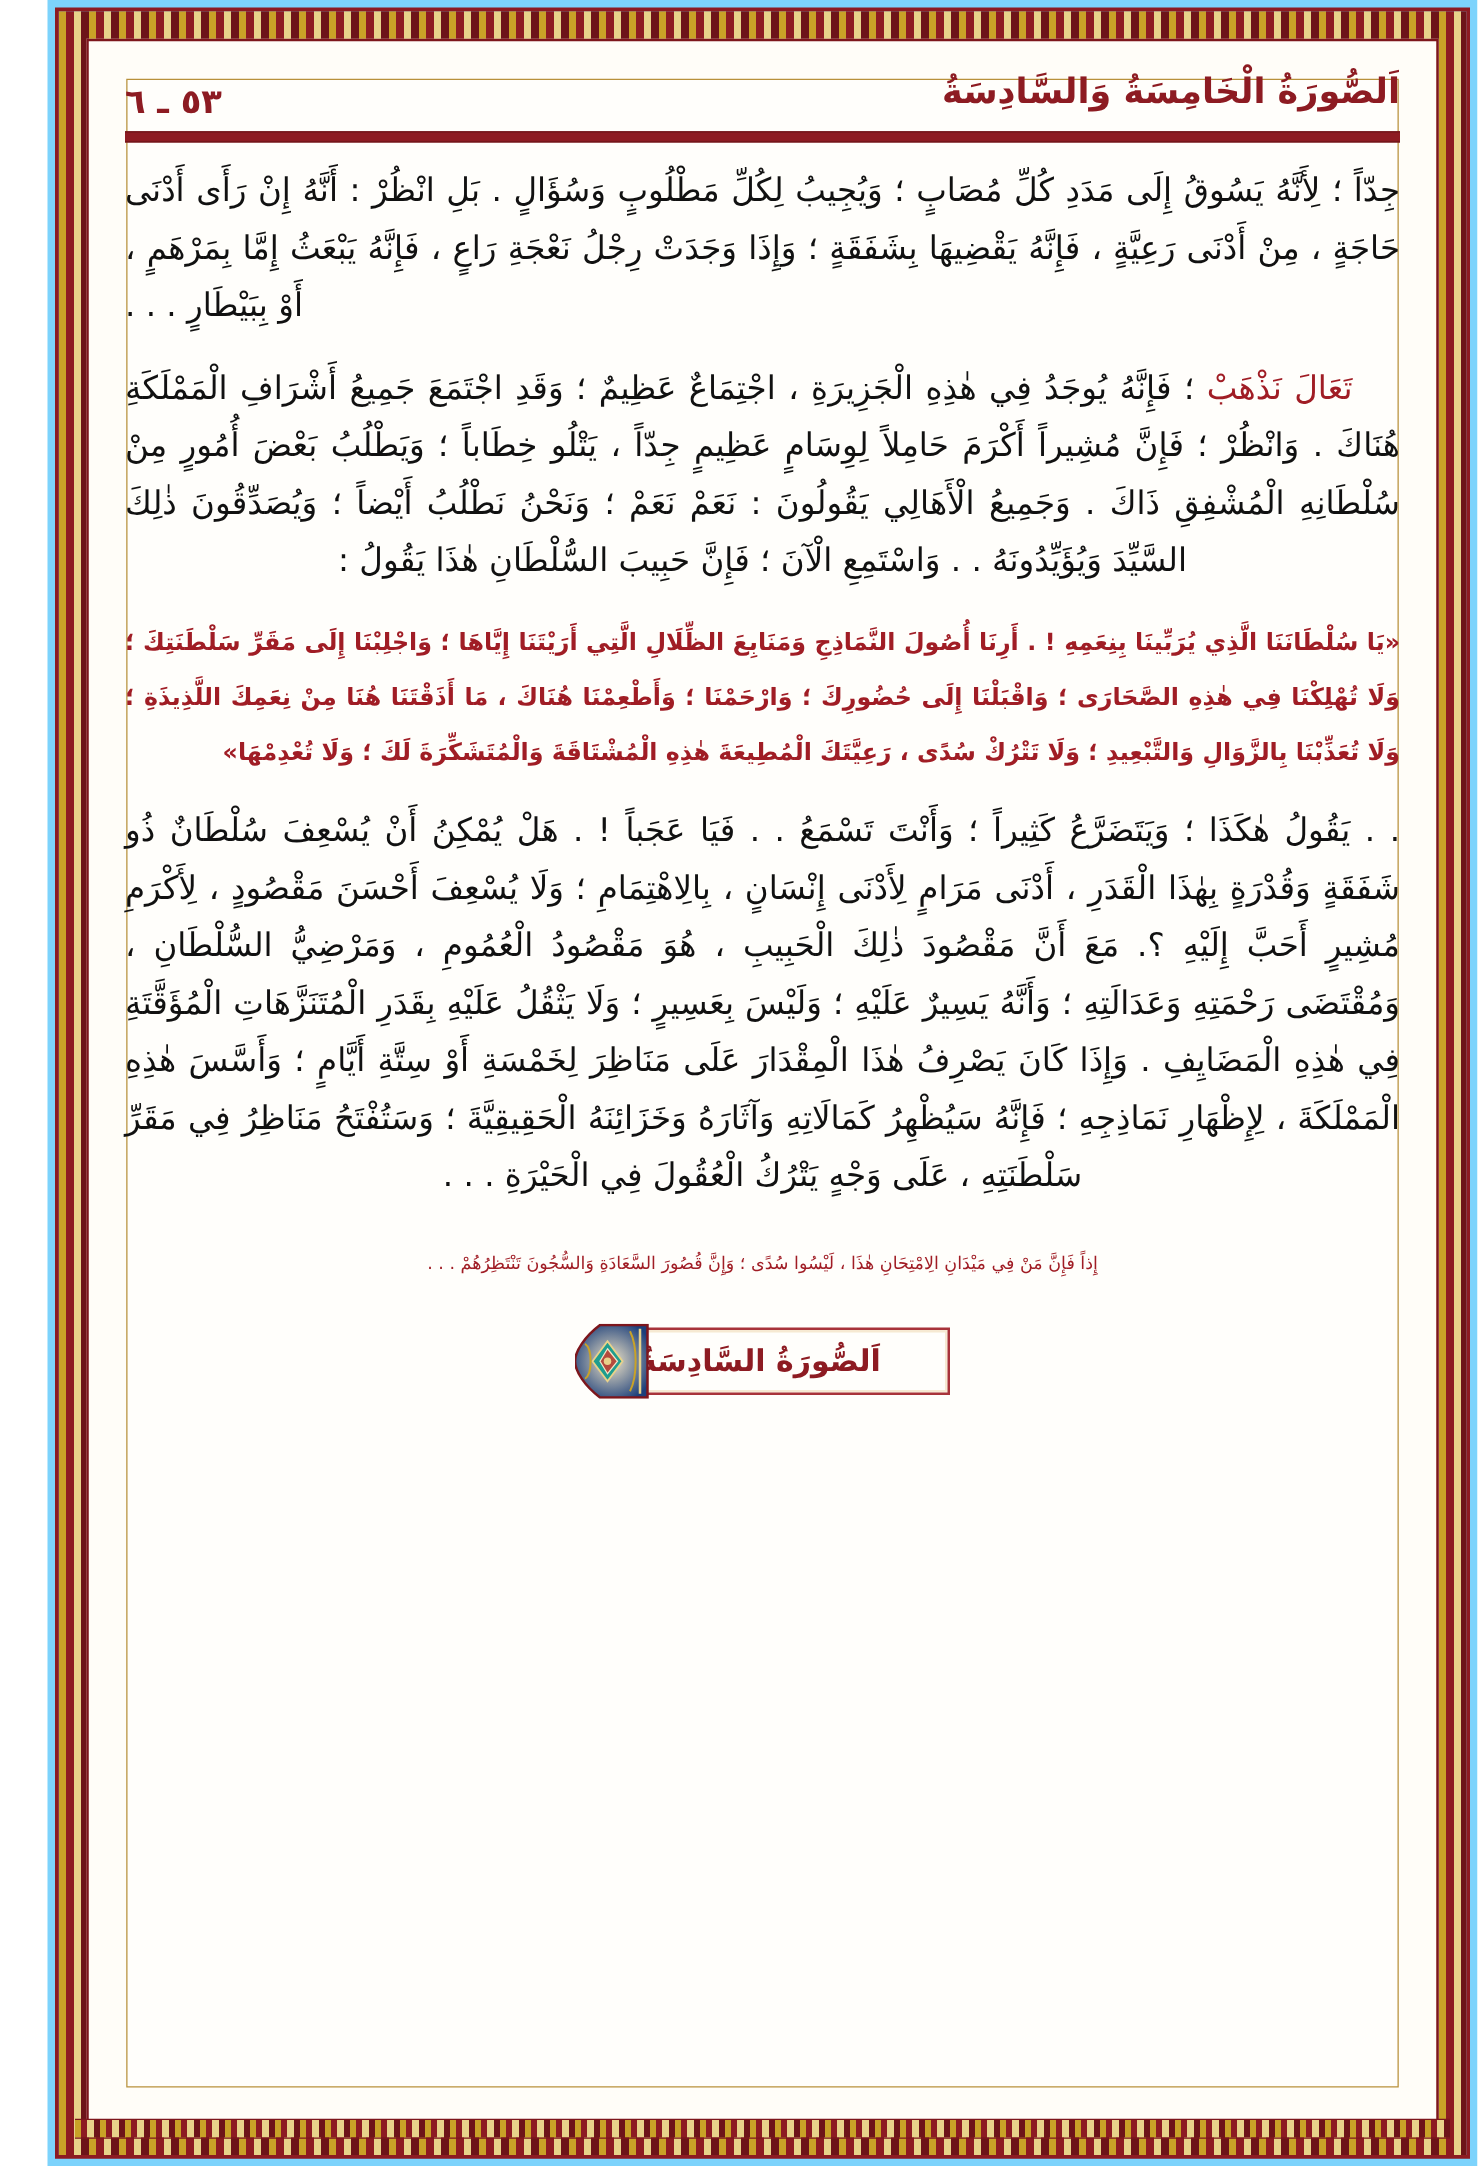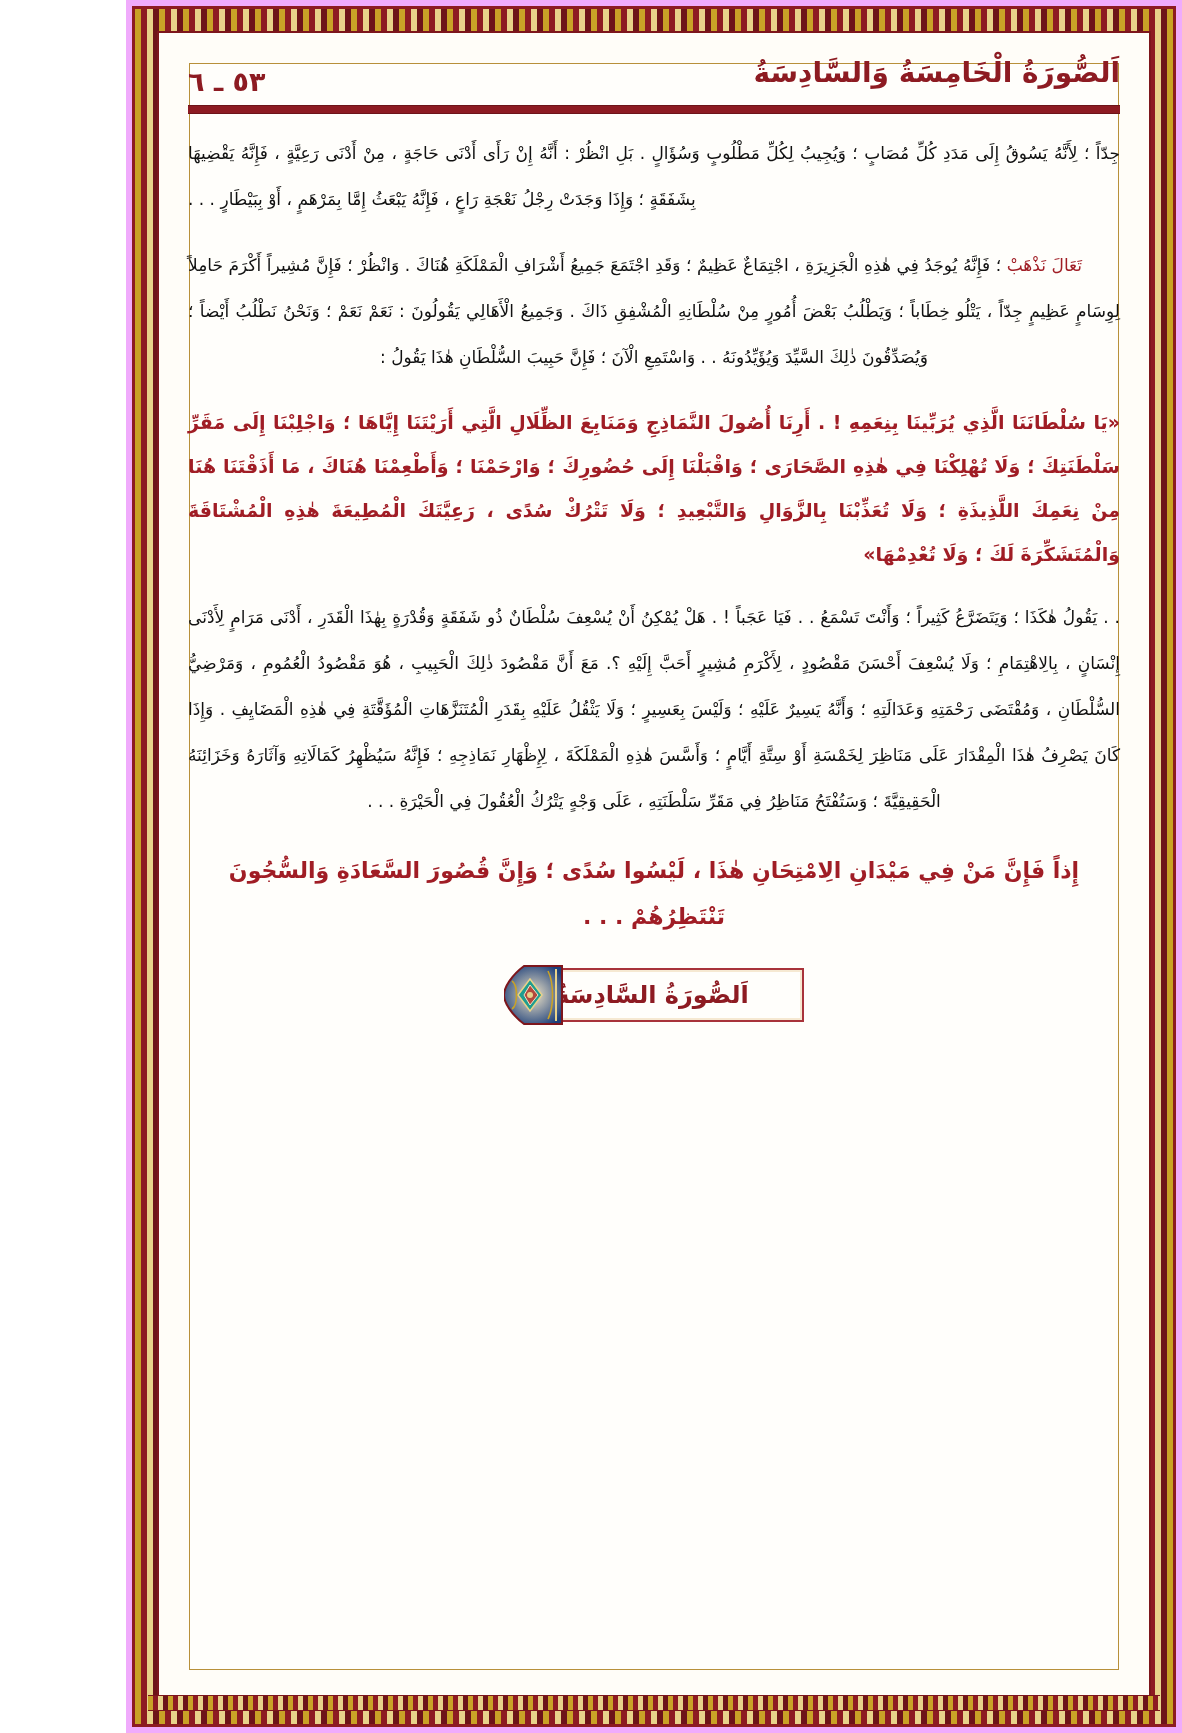--- a/index.html
+++ b/index.html
@@ -6,23 +6,23 @@
   body{
     width:1182px;height:1733px;
     background:#ffffff;
     font-family:"DejaVu Sans","Liberation Sans",sans-serif;
     overflow:hidden;
   }
 
   
   .page{
     position:relative;
-    width:1056px;height:1733px;
-    box-sizing:border-box;
-    background:#f0abfc;
+    width:1144px;height:1733px;
+    box-sizing:border-box;
+    background:#7dd3fc;
   }
   .frame-outer{
     position:absolute;
     left:6px;top:6px;right:6px;bottom:6px;
     box-sizing:border-box;
     border:3px solid #8d1b22;
     background:
       repeating-linear-gradient(90deg,
         #c9a227 0px,#c9a227 6px,
         #8d1b22 6px,#8d1b22 12px,
@@ -81,21 +81,21 @@
     border-top:1px solid #6d1419;
     border-bottom:1px solid #6d1419;
   }
 
   
   .body{
     margin-top:16px;
   }
   p.para{
     margin:0 0 20px 0;
-    font-size:17px;
+    font-size:26px;
     line-height:46px;
     color:#111111;
     text-align:justify;
     text-align-last:center;
     font-family:"DejaVu Sans",sans-serif;
     direction:rtl;
   }
   p.para.first{ text-align-last:left; }
   p.indent{ text-indent:38px; }
   .rd{ color:#a01d25; font-weight:normal; }
@@ -105,24 +105,24 @@
     line-height:44px;
     color:#a01d25;
     font-weight:bold;
     text-align:justify;
     text-align-last:right;
     direction:rtl;
     font-family:"DejaVu Sans",sans-serif;
   }
   p.redpara{
     margin:24px 0 22px 0;
-    font-size:22px;
+    font-size:14px;
     line-height:46px;
     color:#a01d25;
-    font-weight:bold;
+    font-weight:normal;
     text-align:center;
     direction:rtl;
     font-family:"DejaVu Sans",sans-serif;
   }
 
   
   .section-head{
     margin:26px auto 18px auto;
     width:300px;
     height:58px;

